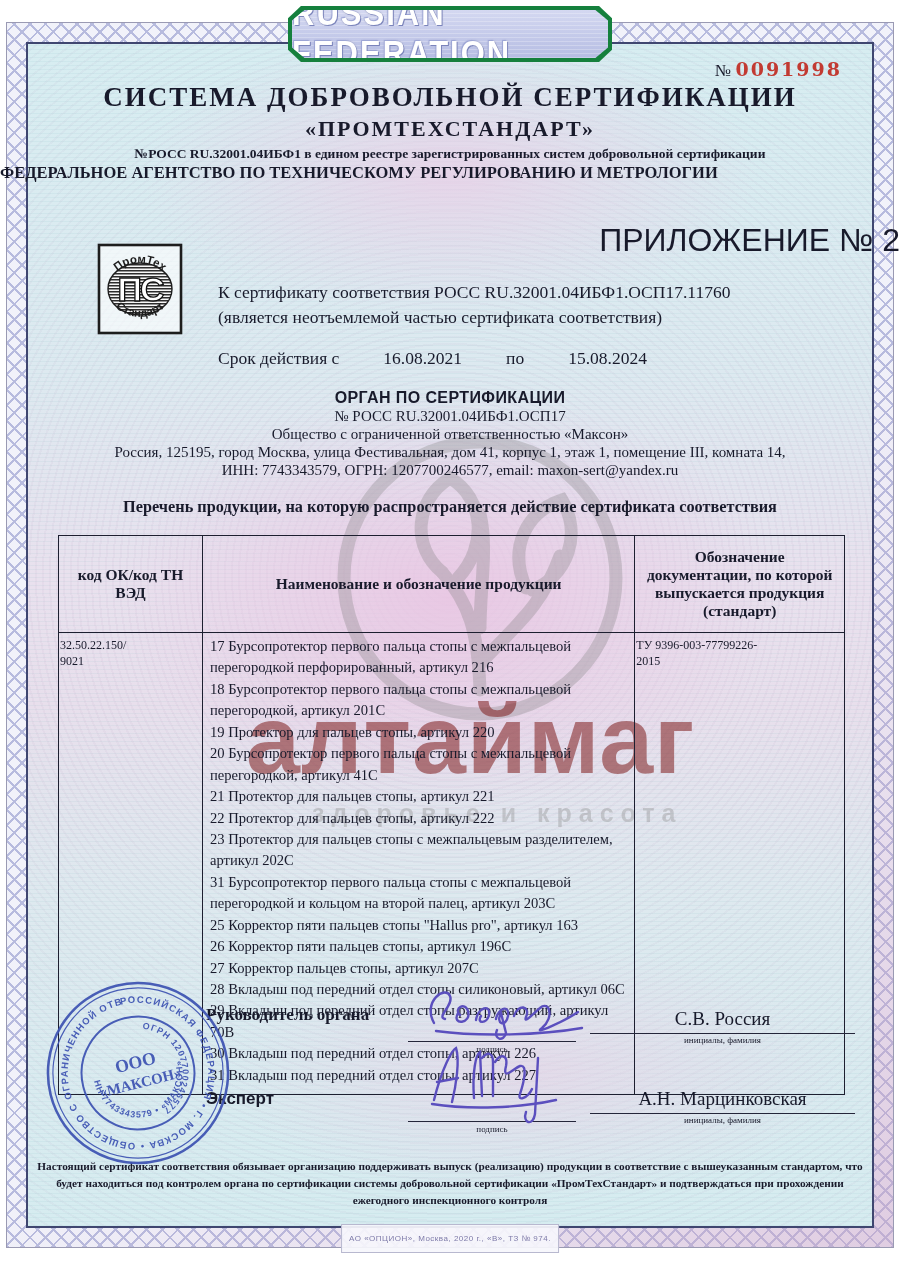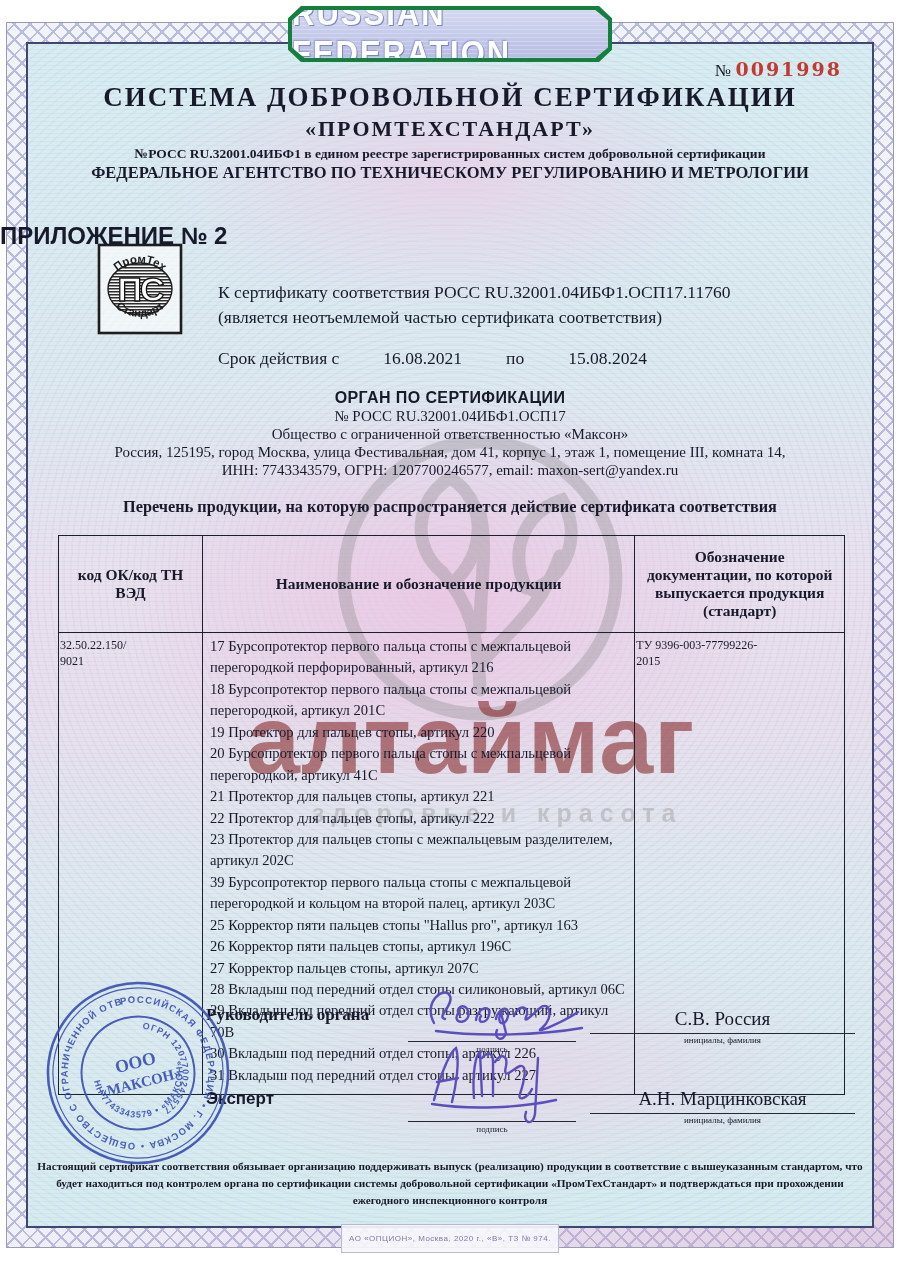--- a/index.html
+++ b/index.html
@@ -30,23 +30,23 @@
          clip-path:polygon(4% 0,96% 0,100% 22%,100% 78%,96% 100%,4% 100%,0 78%,0 22%);
          display:flex;align-items:center;justify-content:center;}
   .badge .badge-text{font-family:"Liberation Sans",sans-serif;font-weight:bold;font-size:31px;
          letter-spacing:2px;color:#ffffff;transform:scaleY(1.12);
          text-shadow:1px 1px 0 #7b84bb,-1px -1px 1px #99a2d4, 0 0 2px #aab;}
   .serial{position:absolute;top:58px;right:58px;z-index:4;font-size:17px;}
   .serial .num{font-family:"DejaVu Serif",serif;font-weight:bold;font-size:19px;color:#c23a32;letter-spacing:2px;}
   .h-title{position:absolute;left:0;top:82px;width:100%;text-align:center;font-weight:bold;font-size:27px;letter-spacing:2px;z-index:2;}
   .h-sub{position:absolute;left:0;top:116px;width:100%;text-align:center;font-weight:bold;font-size:22px;letter-spacing:2px;z-index:2;}
   .h-reg{position:absolute;left:0;top:146px;width:100%;text-align:center;font-weight:bold;font-size:13.5px;z-index:2;}
-  .h-agency{position:absolute;left:0;top:163px;width:100%;text-align:center;font-weight:bold;font-size:16.5px;z-index:2;}
-  .appendix{position:absolute;left:0;top:222px;width:100%;text-align:left;z-index:2;
-            font-family:"Liberation Sans",sans-serif;font-weight:bold;font-size:24px;}
+  .h-agency{position:absolute;left:0;top:163px;width:100%;text-align:left;font-weight:bold;font-size:16.5px;z-index:2;}
+  .appendix{position:absolute;left:0;top:222px;width:100%;text-align:right;z-index:2;
+            font-family:"Liberation Sans",sans-serif;font-weight:normal;font-size:32px;}
 
   .logo{position:absolute;left:97px;top:243px;width:86px;height:92px;z-index:2;}
 
   .tocert{position:absolute;left:218px;top:282px;width:640px;font-size:17.5px;z-index:2;}
   .integral{position:absolute;left:218px;top:307px;width:640px;font-size:17.5px;z-index:2;}
   .validity{position:absolute;left:218px;top:348px;z-index:2;font-size:17.5px;display:flex;gap:44px;}
 
   .org-h{position:absolute;left:0;top:389px;width:100%;text-align:center;z-index:2;
          font-family:"Liberation Sans",sans-serif;font-weight:bold;font-size:16px;letter-spacing:.4px;}
   .org-line{position:absolute;left:0;width:100%;text-align:center;font-size:15px;z-index:2;}
@@ -179,21 +179,21 @@
         <div>9021</div>
       </td>
       <td class="cell-items">
         <div class="p-item">17 Бурсопротектор первого пальца стопы с межпальцевой перегородкой перфорированный, артикул 216</div>
         <div class="p-item">18 Бурсопротектор первого пальца стопы с межпальцевой перегородкой, артикул 201С</div>
         <div class="p-item">19 Протектор для пальцев стопы, артикул 220</div>
         <div class="p-item">20 Бурсопротектор первого пальца стопы с межпальцевой перегородкой, артикул 41С</div>
         <div class="p-item">21 Протектор для пальцев стопы, артикул 221</div>
         <div class="p-item">22 Протектор для пальцев стопы, артикул 222</div>
         <div class="p-item">23 Протектор для пальцев стопы с межпальцевым разделителем, артикул 202С</div>
-        <div class="p-item">39 Бурсопротектор первого пальца стопы с межпальцевой перегородкой и кольцом на второй палец,  артикул 203С</div>
+        <div class="p-item">31 Бурсопротектор первого пальца стопы с межпальцевой перегородкой и кольцом на второй палец,  артикул 203С</div>
         <div class="p-item">25 Корректор пяти пальцев стопы "Hallus pro", артикул 163</div>
         <div class="p-item">26 Корректор пяти пальцев стопы, артикул 196С</div>
         <div class="p-item">27 Корректор пальцев стопы, артикул 207С</div>
         <div class="p-item">28 Вкладыш под передний отдел стопы силиконовый, артикул 06С</div>
         <div class="p-item">29 Вкладыш под передний отдел стопы разгружающий, артикул 70В</div>
         <div class="p-item">30 Вкладыш под передний отдел стопы, артикул 226</div>
         <div class="p-item">31 Вкладыш под передний отдел стопы, артикул 227</div>
       </td>
       <td class="cell-std">
         <div>ТУ 9396-003-77799226-</div>

